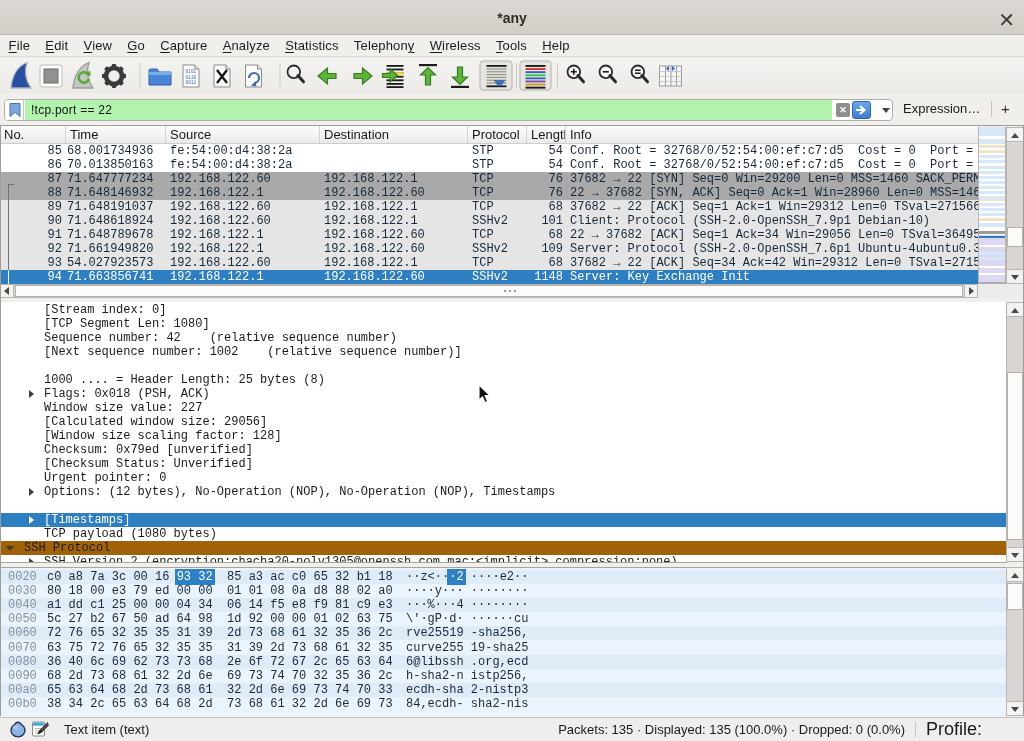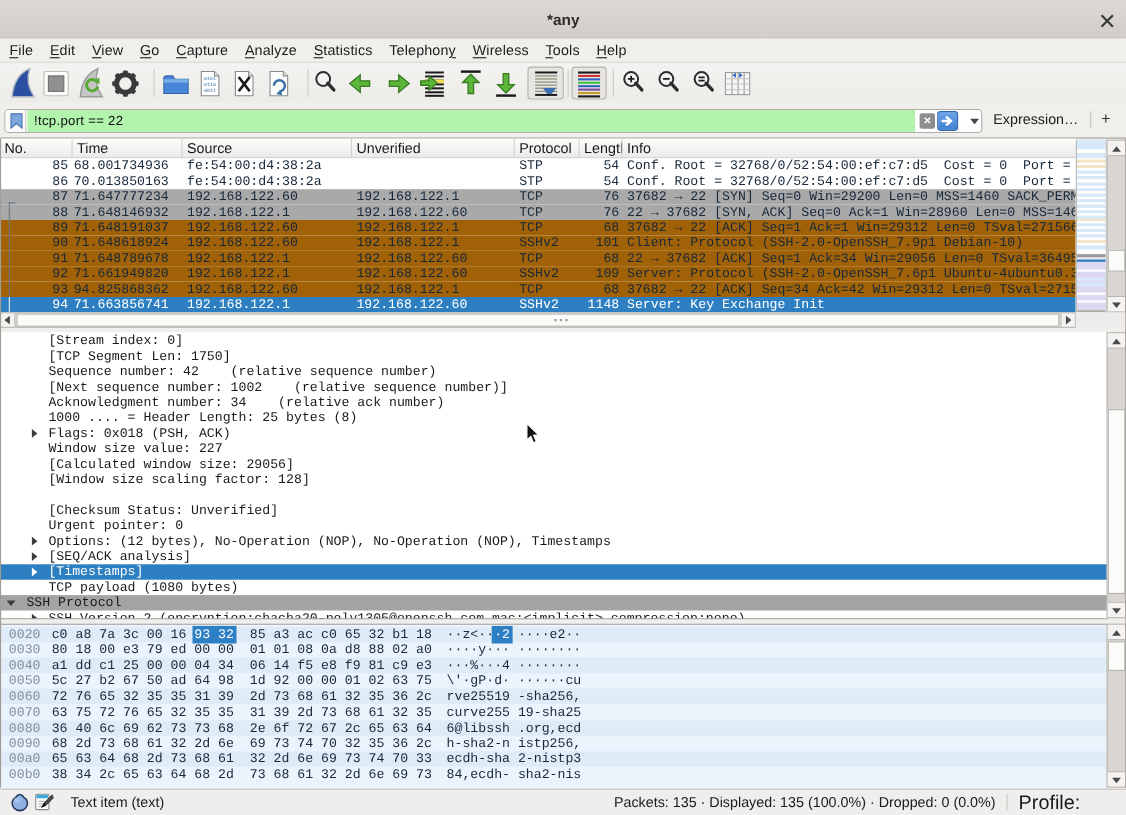--- a/index.html
+++ b/index.html
@@ -21,30 +21,30 @@
 #fltsep{position:absolute;left:991px;top:8px;width:1px;height:16px;background:#c7c4c0}
 #fltplus{position:absolute;left:1001px;top:0;line-height:32px;font-size:15px;color:#333}
 .mono{font-family:"Liberation Mono",monospace;font-size:12px}
 #plheader{position:absolute;left:0;top:126px;width:978px;height:18px;background:linear-gradient(#fdfdfc,#ebeae8);border-bottom:1px solid #cfccc9;font-size:13px;color:#191919}
 #plheader div{position:absolute;top:0;height:21px;line-height:17px;padding-left:4px;border-right:1px solid #d4d1ce;overflow:hidden;white-space:nowrap}
 #pktrows{position:absolute;left:0;top:144px;width:978px;height:140px;background:#fff;overflow:hidden}
 .prow{position:absolute;left:0;width:978px;height:14px;line-height:14px;white-space:pre;overflow:hidden}
 .prow span{position:absolute;top:0;line-height:14px}
 .rw{background:#fff;color:#17283a}
 .rg{background:#a9a9a9;color:#17283a}
-.rl{background:#a16207;color:#17283a}
+.rl{background:#e5e5e5;color:#17283a}
 .rs{background:#2e7fc1;color:#fff}
 .c1{left:0;width:62px;text-align:right}
 .c2{left:67px}.c3{left:170px}.c4{left:324px}.c5{left:472px}
 .c6{left:500px;width:63px;text-align:right}
 .c7{left:570px}
 #details{position:absolute;left:0;top:302px;width:1007px;height:261px;background:#fff;border-bottom:1px solid #a7a39f;overflow:hidden}
 .drow{position:absolute;left:0;width:1007px;height:14px;line-height:14px;white-space:pre;color:#1a1a1a}
 .dsel{background:#2e7fc1;color:#fff}
-.dgray{background:#a3a3a3}
+.dgray{background:#a16207}
 .tri{position:absolute;width:0;height:0}
 .trir{border-top:4px solid transparent;border-bottom:4px solid transparent;border-left:5px solid #3c3c3c}
 .trid{border-left:4px solid transparent;border-right:4px solid transparent;border-top:5px solid #3c3c3c}
 .trirw{border-top:4px solid transparent;border-bottom:4px solid transparent;border-left:5px solid #fff}
 #hexpane{position:absolute;left:0;top:567px;width:1007px;height:150px;background:#ebf4fc;border-top:1px solid #a7a39f}
 .hrow{position:absolute;left:0;width:1007px;height:14.2px;line-height:14.2px;white-space:pre;color:#17283a}
 .hstripe{background:#dfecf8}
 .hoff{position:absolute;left:8px;color:#82919f}
 .hhex{position:absolute;left:47px}
 .hasc{position:absolute;left:406px}
@@ -207,39 +207,39 @@
   </div>
   <div id="fltexpr">Expression…</div>
   <div id="fltsep"></div>
   <div id="fltplus">+</div>
 </div>
 
 <div id="plheader">
   <div style="left:0;width:66px">No.</div>
   <div style="left:66px;width:100px">Time</div>
   <div style="left:166px;width:154px">Source</div>
-  <div style="left:320px;width:148px">Unverified</div>
+  <div style="left:320px;width:148px">Destination</div>
   <div style="left:468px;width:59px">Protocol</div>
   <div style="left:527px;width:39px">Length</div>
   <div style="left:566px;width:412px;border-right:none">Info</div>
 </div>
 
 <div style="position:absolute;left:8px;top:184px;width:6px;height:1.2px;background:#6a7680;z-index:5"></div>
 <div style="position:absolute;left:8px;top:184px;width:1.2px;height:86px;background:#6a7680;z-index:5"></div>
 <div style="position:absolute;left:8px;top:270px;width:1.2px;height:14px;background:#e8f0f8;z-index:5"></div>
 <div id="pktrows" class="mono">
     <div class="prow rw" style="top:0px"><span class="c1">85</span><span class="c2">68.001734936</span><span class="c3">fe:54:00:d4:38:2a</span><span class="c4"></span><span class="c5">STP</span><span class="c6">54</span><span class="c7">Conf. Root = 32768/0/52:54:00:ef:c7:d5  Cost = 0  Port = 0x8001</span></div>
 <div class="prow rw" style="top:14px"><span class="c1">86</span><span class="c2">70.013850163</span><span class="c3">fe:54:00:d4:38:2a</span><span class="c4"></span><span class="c5">STP</span><span class="c6">54</span><span class="c7">Conf. Root = 32768/0/52:54:00:ef:c7:d5  Cost = 0  Port = 0x8001</span></div>
 <div class="prow rg" style="top:28px"><span class="c1">87</span><span class="c2">71.647777234</span><span class="c3">192.168.122.60</span><span class="c4">192.168.122.1</span><span class="c5">TCP</span><span class="c6">76</span><span class="c7">37682 → 22 [SYN] Seq=0 Win=29200 Len=0 MSS=1460 SACK_PERM</span></div>
 <div class="prow rg" style="top:42px"><span class="c1">88</span><span class="c2">71.648146932</span><span class="c3">192.168.122.1</span><span class="c4">192.168.122.60</span><span class="c5">TCP</span><span class="c6">76</span><span class="c7">22 → 37682 [SYN, ACK] Seq=0 Ack=1 Win=28960 Len=0 MSS=146</span></div>
 <div class="prow rl" style="top:56px"><span class="c1">89</span><span class="c2">71.648191037</span><span class="c3">192.168.122.60</span><span class="c4">192.168.122.1</span><span class="c5">TCP</span><span class="c6">68</span><span class="c7">37682 → 22 [ACK] Seq=1 Ack=1 Win=29312 Len=0 TSval=271566</span></div>
 <div class="prow rl" style="top:70px"><span class="c1">90</span><span class="c2">71.648618924</span><span class="c3">192.168.122.60</span><span class="c4">192.168.122.1</span><span class="c5">SSHv2</span><span class="c6">101</span><span class="c7">Client: Protocol (SSH-2.0-OpenSSH_7.9p1 Debian-10)</span></div>
 <div class="prow rl" style="top:84px"><span class="c1">91</span><span class="c2">71.648789678</span><span class="c3">192.168.122.1</span><span class="c4">192.168.122.60</span><span class="c5">TCP</span><span class="c6">68</span><span class="c7">22 → 37682 [ACK] Seq=1 Ack=34 Win=29056 Len=0 TSval=36495</span></div>
 <div class="prow rl" style="top:98px"><span class="c1">92</span><span class="c2">71.661949820</span><span class="c3">192.168.122.1</span><span class="c4">192.168.122.60</span><span class="c5">SSHv2</span><span class="c6">109</span><span class="c7">Server: Protocol (SSH-2.0-OpenSSH_7.6p1 Ubuntu-4ubuntu0.3</span></div>
-<div class="prow rl" style="top:112px"><span class="c1">93</span><span class="c2">94.825868362</span><span class="c3">192.168.122.60</span><span class="c4">192.168.122.1</span><span class="c5">TCP</span><span class="c6">68</span><span class="c7">37682 → 22 [ACK] Seq=34 Ack=42 Win=29312 Len=0 TSval=2715</span></div>
+<div class="prow rl" style="top:112px"><span class="c1">93</span><span class="c2">54.027923573</span><span class="c3">192.168.122.60</span><span class="c4">192.168.122.1</span><span class="c5">TCP</span><span class="c6">68</span><span class="c7">37682 → 22 [ACK] Seq=34 Ack=42 Win=29312 Len=0 TSval=2715</span></div>
 <div class="prow rs" style="top:126px"><span class="c1">94</span><span class="c2">71.663856741</span><span class="c3">192.168.122.1</span><span class="c4">192.168.122.60</span><span class="c5">SSHv2</span><span class="c6">1148</span><span class="c7">Server: Key Exchange Init</span></div>
   </div>
 
 <div style="position:absolute;left:978px;top:127px;width:28px;height:157px;background:#fff;border-left:1px solid #b9b6b2;border-right:1px solid #b9b6b2;overflow:hidden">
 <div style="position:absolute;left:0;top:0px;width:28px;height:8.5px;background:#d7e8f8"></div>
 <div style="position:absolute;left:0;top:8.5px;width:28px;height:3.5px;background:#fff"></div>
 <div style="position:absolute;left:0;top:12px;width:28px;height:4.5px;background:#d7e8f8"></div>
 <div style="position:absolute;left:0;top:16.5px;width:28px;height:1.5px;background:#fff"></div>
 <div style="position:absolute;left:0;top:18px;width:28px;height:2.5px;background:#f2e4c6"></div>
 <div style="position:absolute;left:0;top:20.5px;width:28px;height:2.5px;background:#fff"></div>
@@ -302,33 +302,32 @@
       <div style="position:absolute;left:4px;top:2px;width:0;height:0;border-top:4px solid transparent;border-bottom:4px solid transparent;border-left:5px solid #4a4a4a"></div>
     </div>
 <div style="position:absolute;left:14px;top:0;width:948px;height:12px;background:#fbfbfa;border:1px solid #b5b2ae">
       <div style="position:absolute;left:488px;top:4px;width:2px;height:2px;background:#9a9a9a;box-shadow:5px 0 #9a9a9a,10px 0 #9a9a9a"></div>
     </div>
 </div>
 <div style="position:absolute;left:978px;top:284px;width:46px;height:14px;background:#edecea"></div>
 
 <div id="details" class="mono">
     <div class="drow " style="top:1px"><span style="position:absolute;left:44px">[Stream index: 0]</span></div>
-<div class="drow " style="top:15px"><span style="position:absolute;left:44px">[TCP Segment Len: 1750]</span></div>
+<div class="drow " style="top:15px"><span style="position:absolute;left:44px">[TCP Segment Len: 1080]</span></div>
 <div class="drow " style="top:29px"><span style="position:absolute;left:44px">Sequence number: 42    (relative sequence number)</span></div>
 <div class="drow " style="top:43px"><span style="position:absolute;left:44px">[Next sequence number: 1002    (relative sequence number)]</span></div>
-<div class="drow " style="top:57px"><span style="position:absolute;left:44px">Acknowledgment number: 34    (relative ack number)</span></div>
 <div class="drow " style="top:71px"><span style="position:absolute;left:44px">1000 .... = Header Length: 25 bytes (8)</span></div>
 <div class="drow " style="top:85px"><span class="tri trir" style="left:29px;top:3px"></span><span style="position:absolute;left:44px">Flags: 0x018 (PSH, ACK)</span></div>
 <div class="drow " style="top:99px"><span style="position:absolute;left:44px">Window size value: 227</span></div>
 <div class="drow " style="top:113px"><span style="position:absolute;left:44px">[Calculated window size: 29056]</span></div>
 <div class="drow " style="top:127px"><span style="position:absolute;left:44px">[Window size scaling factor: 128]</span></div>
+<div class="drow " style="top:141px"><span style="position:absolute;left:44px">Checksum: 0x79ed [unverified]</span></div>
 <div class="drow " style="top:155px"><span style="position:absolute;left:44px">[Checksum Status: Unverified]</span></div>
 <div class="drow " style="top:169px"><span style="position:absolute;left:44px">Urgent pointer: 0</span></div>
 <div class="drow " style="top:183px"><span class="tri trir" style="left:29px;top:3px"></span><span style="position:absolute;left:44px">Options: (12 bytes), No-Operation (NOP), No-Operation (NOP), Timestamps</span></div>
-<div class="drow " style="top:197px"><span class="tri trir" style="left:29px;top:3px"></span><span style="position:absolute;left:44px">[SEQ/ACK analysis]</span></div>
 <div class="drow dsel" style="top:211px"><span class="tri trirw" style="left:29px;top:3px"></span><span style="position:absolute;left:44px">[Timestamps]</span></div>
 <div class="drow " style="top:225px"><span style="position:absolute;left:44px">TCP payload (1080 bytes)</span></div>
 <div class="drow dgray" style="top:239px"><span class="tri trid" style="left:6px;top:5px"></span><span style="position:absolute;left:24px">SSH Protocol</span></div>
 <div class="drow " style="top:253px"><span class="tri trir" style="left:29px;top:3px"></span><span style="position:absolute;left:44px">SSH Version 2 (encryption:chacha20-poly1305@openssh.com mac:&lt;implicit&gt; compression:none)</span></div>
   </div>
 <div style="position:absolute;left:1006px;top:302px;width:18px;height:260px;background:#d8d5d2;border:1px solid #b9b6b2">
 <div style="position:absolute;left:0;top:0;width:16px;height:14px;background:#f4f3f1;border-bottom:1px solid #b9b6b2">
       <div style="position:absolute;left:4px;top:5px;width:0;height:0;border-left:4px solid transparent;border-right:4px solid transparent;border-bottom:5px solid #4a4a4a"></div>
     </div>
 <div style="position:absolute;left:0;top:244px;width:16px;height:14px;background:#f4f3f1;border-top:1px solid #b9b6b2">

